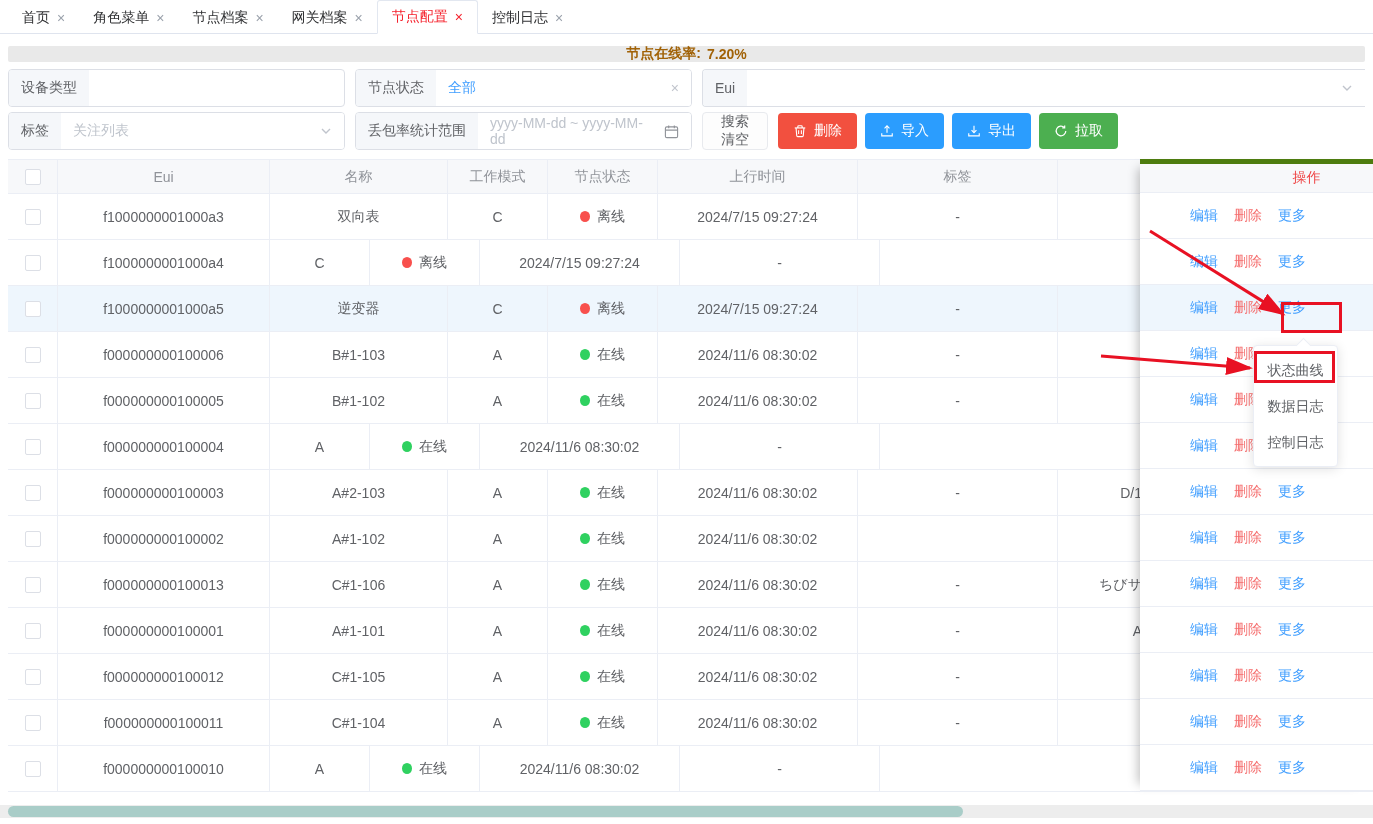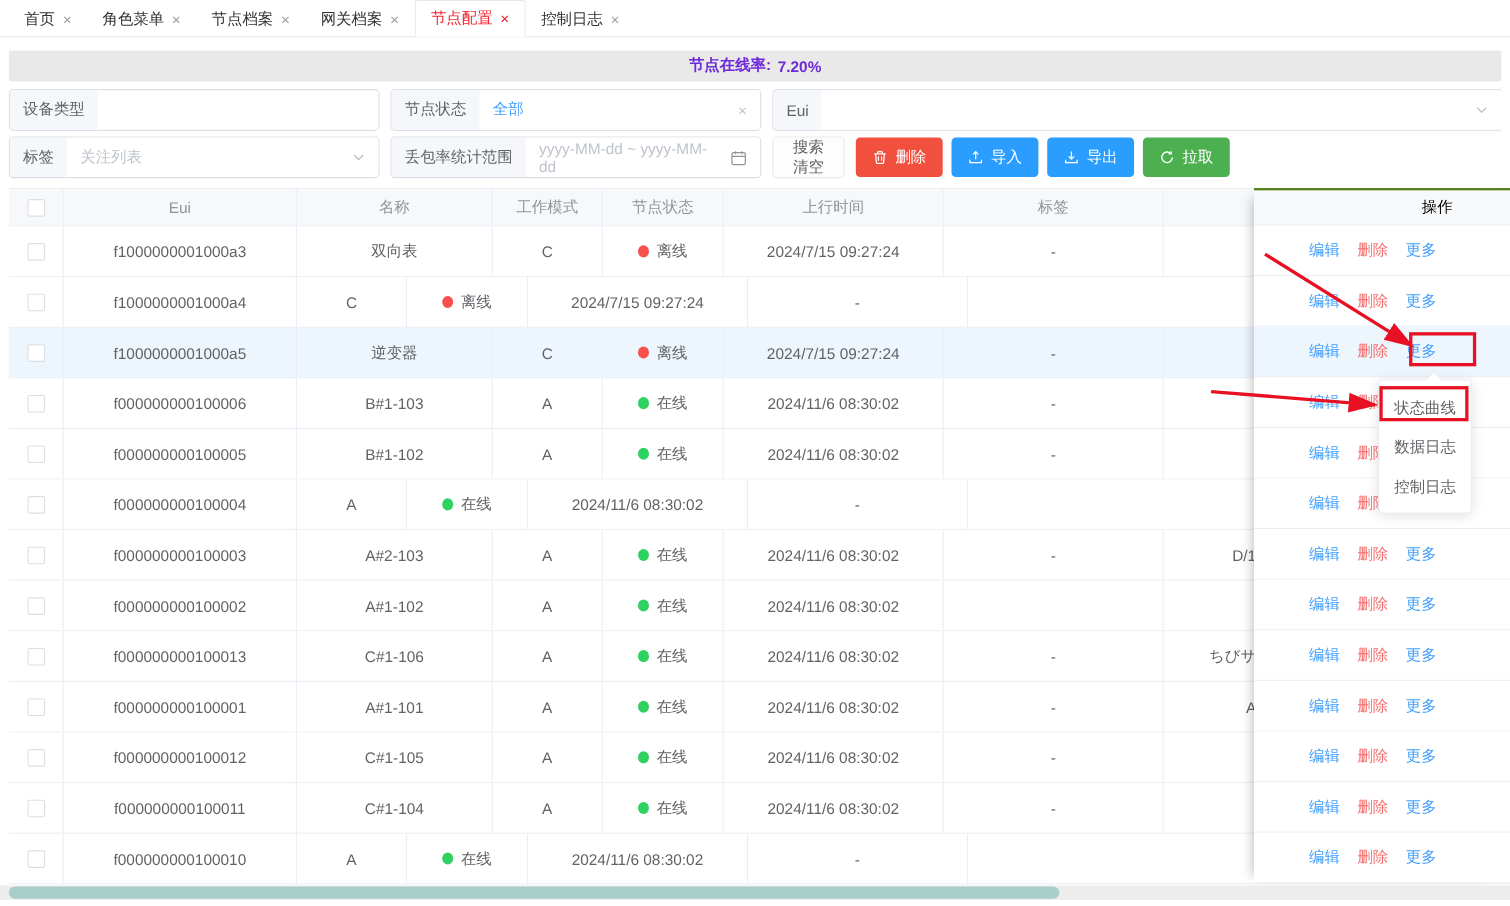--- a/index.html
+++ b/index.html
@@ -11,21 +11,21 @@
   #screen{position:relative;width:1373px;height:824px;}
 
   
   .tabbar{display:flex;align-items:flex-end;height:33px;border-bottom:1px solid #dfe4ee;background:#fff;padding-left:8px;}
   .tab{display:flex;align-items:center;gap:7px;height:32px;padding:0 14px;color:#303133;cursor:pointer;margin-bottom:-1px;white-space:nowrap;}
   .tab .tab-close{color:#9aa1ab;font-size:14px;}
   .tab.active{background:#fff;border:1px solid #e2e7f0;border-bottom:1px solid #fff;border-radius:3px 3px 0 0;color:var(--tab-active);}
   .tab.active .tab-close{color:var(--tab-active);}
 
   
-  .rate-bar{margin:12px 8px 0;height:28px;background:var(--bar-bg);border-radius:2px;display:flex;align-items:center;justify-content:center;gap:6px;font-weight:bold;color:#6d28d9;}
+  .rate-bar{margin:12px 8px 0;height:16px;background:var(--bar-bg);border-radius:2px;display:flex;align-items:center;justify-content:center;gap:6px;font-weight:bold;color:#a16207;}
 
   
   .filters{margin:7px 8px 0;display:flex;align-items:center;}
   .filters.r2{margin-top:5px;}
   .fgroup{display:flex;align-items:stretch;height:38px;border:1px solid #dcdfe6;border-radius:4px;background:#fff;overflow:hidden;box-sizing:border-box;margin-right:10px;}
   .flabel{background:#f5f7fa;display:flex;align-items:center;padding:0 12px;color:#606266;white-space:nowrap;}
   .fvalue{display:flex;align-items:center;padding:0 12px;flex:1;gap:8px;background:#fff;}
   .fvalue .grow{flex:1;}
   .placeholder{color:#bfc4cc;}
   .val-blue{color:var(--accent);}
@@ -58,21 +58,21 @@
   .c-tag{width:200px;}
   .c-extra{width:90px;justify-content:flex-end;padding-right:6px;border-right:none;white-space:nowrap;}
   .c-fill{flex:1;border-right:none;}
   .cbx{width:14px;height:14px;border:1px solid #dcdfe6;border-radius:2px;background:#fff;display:inline-block;cursor:pointer;}
   .dot{width:10px;height:11px;border-radius:50%;margin-right:7px;display:inline-block;}
   .dot.on{background:var(--online-dot);}
   .dot.off{background:var(--offline-dot);}
 
   
   .op-col{position:absolute;top:0;right:0;bottom:0;width:233px;z-index:5;box-shadow:-10px 0 10px -8px rgba(0,0,0,.25);}
-  .op-head{height:34px;box-sizing:border-box;border-bottom:1px solid #ebeef5;border-top:2px solid #4d7c0f;margin-top:-1px;background:#f7f8fa;color:#000000;display:flex;align-items:center;justify-content:center;padding-left:100px;}
+  .op-head{height:34px;box-sizing:border-box;border-bottom:1px solid #ebeef5;border-top:5px solid #4d7c0f;margin-top:-1px;background:#f7f8fa;color:#ef4444;display:flex;align-items:center;justify-content:center;padding-left:100px;}
   .op-row{height:46px;box-sizing:border-box;border-bottom:1px solid #ebeef5;background:#fff;display:flex;align-items:center;justify-content:flex-end;gap:16px;padding-right:67px;}
   .op-row.hl{background:var(--row-hl);}
   .lnk{cursor:pointer;white-space:nowrap;}
   .lnk-edit,.lnk-more{color:var(--accent);}
   .lnk-del{color:var(--link-danger);}
 
   
   .popup{position:absolute;left:1253px;top:345px;width:83px;background:#fff;border:1px solid #ebeef5;border-radius:4px;box-shadow:0 2px 12px rgba(0,0,0,.12);padding:6px 0;z-index:30;}
   .popup::before{content:"";position:absolute;top:-6px;left:44px;width:10px;height:10px;background:#fff;border-left:1px solid #ebeef5;border-top:1px solid #ebeef5;transform:rotate(45deg);}
   .popup-item{height:36px;line-height:36px;text-align:center;color:#606266;cursor:pointer;}

